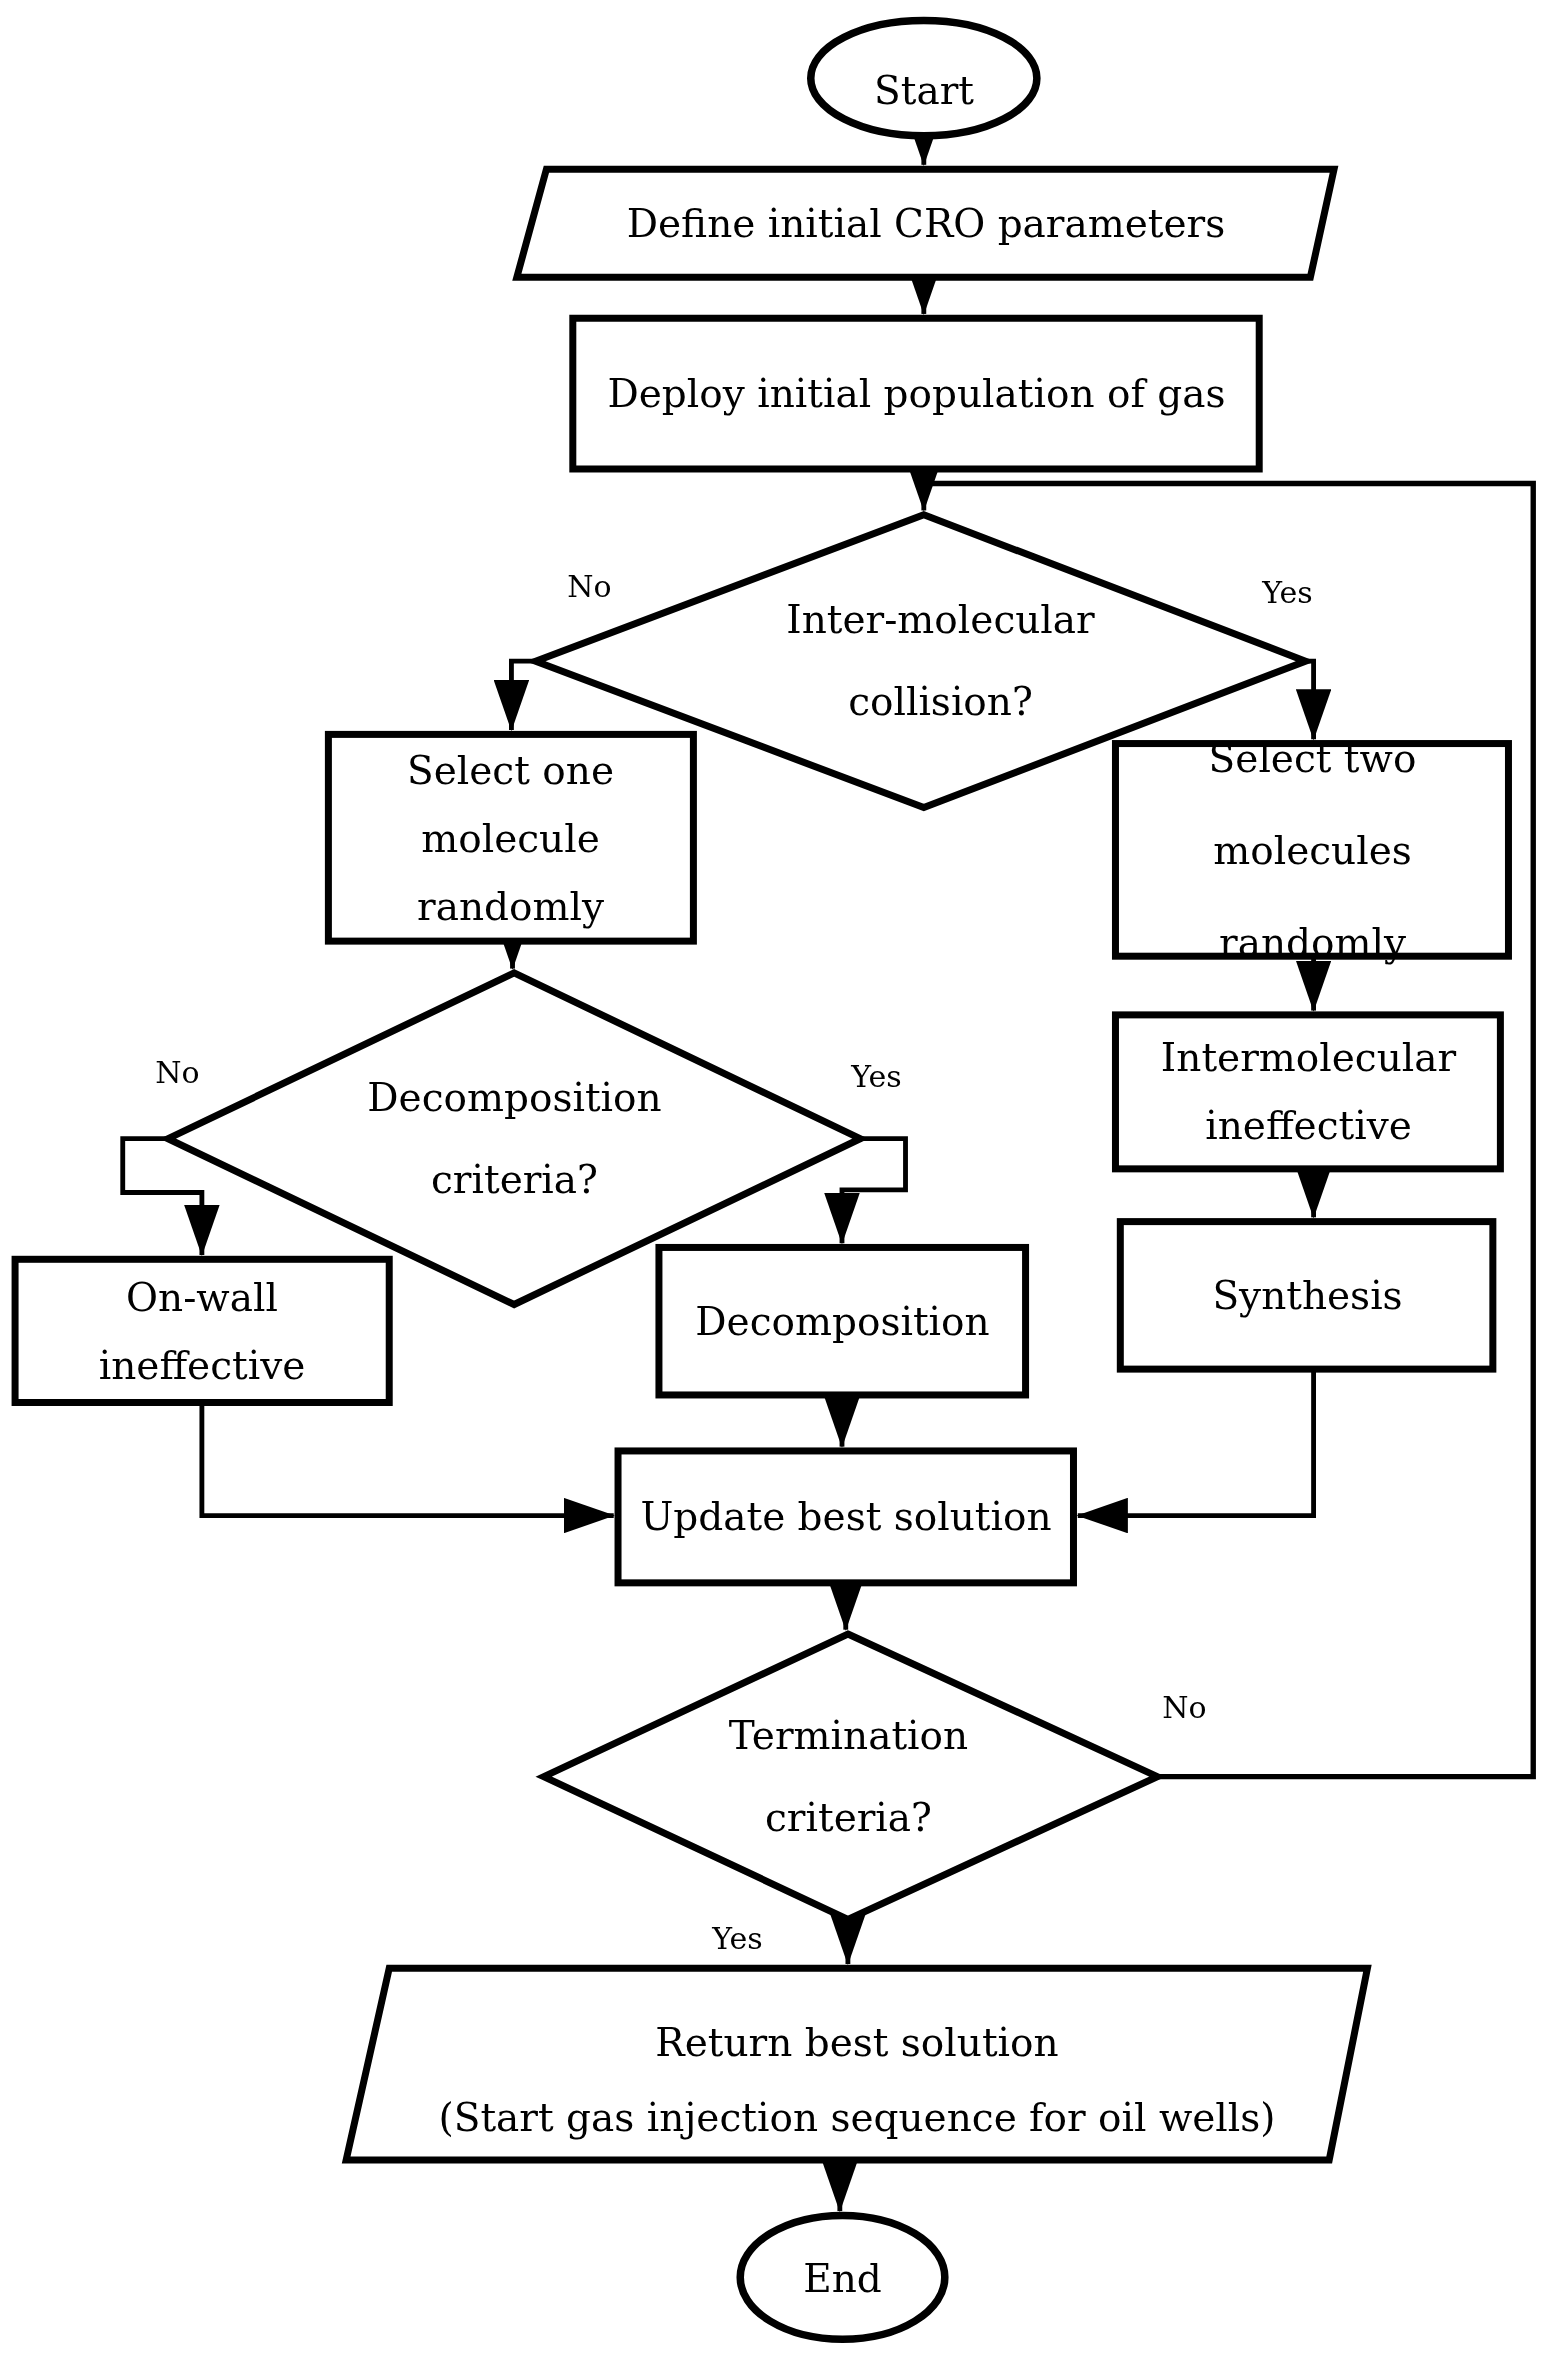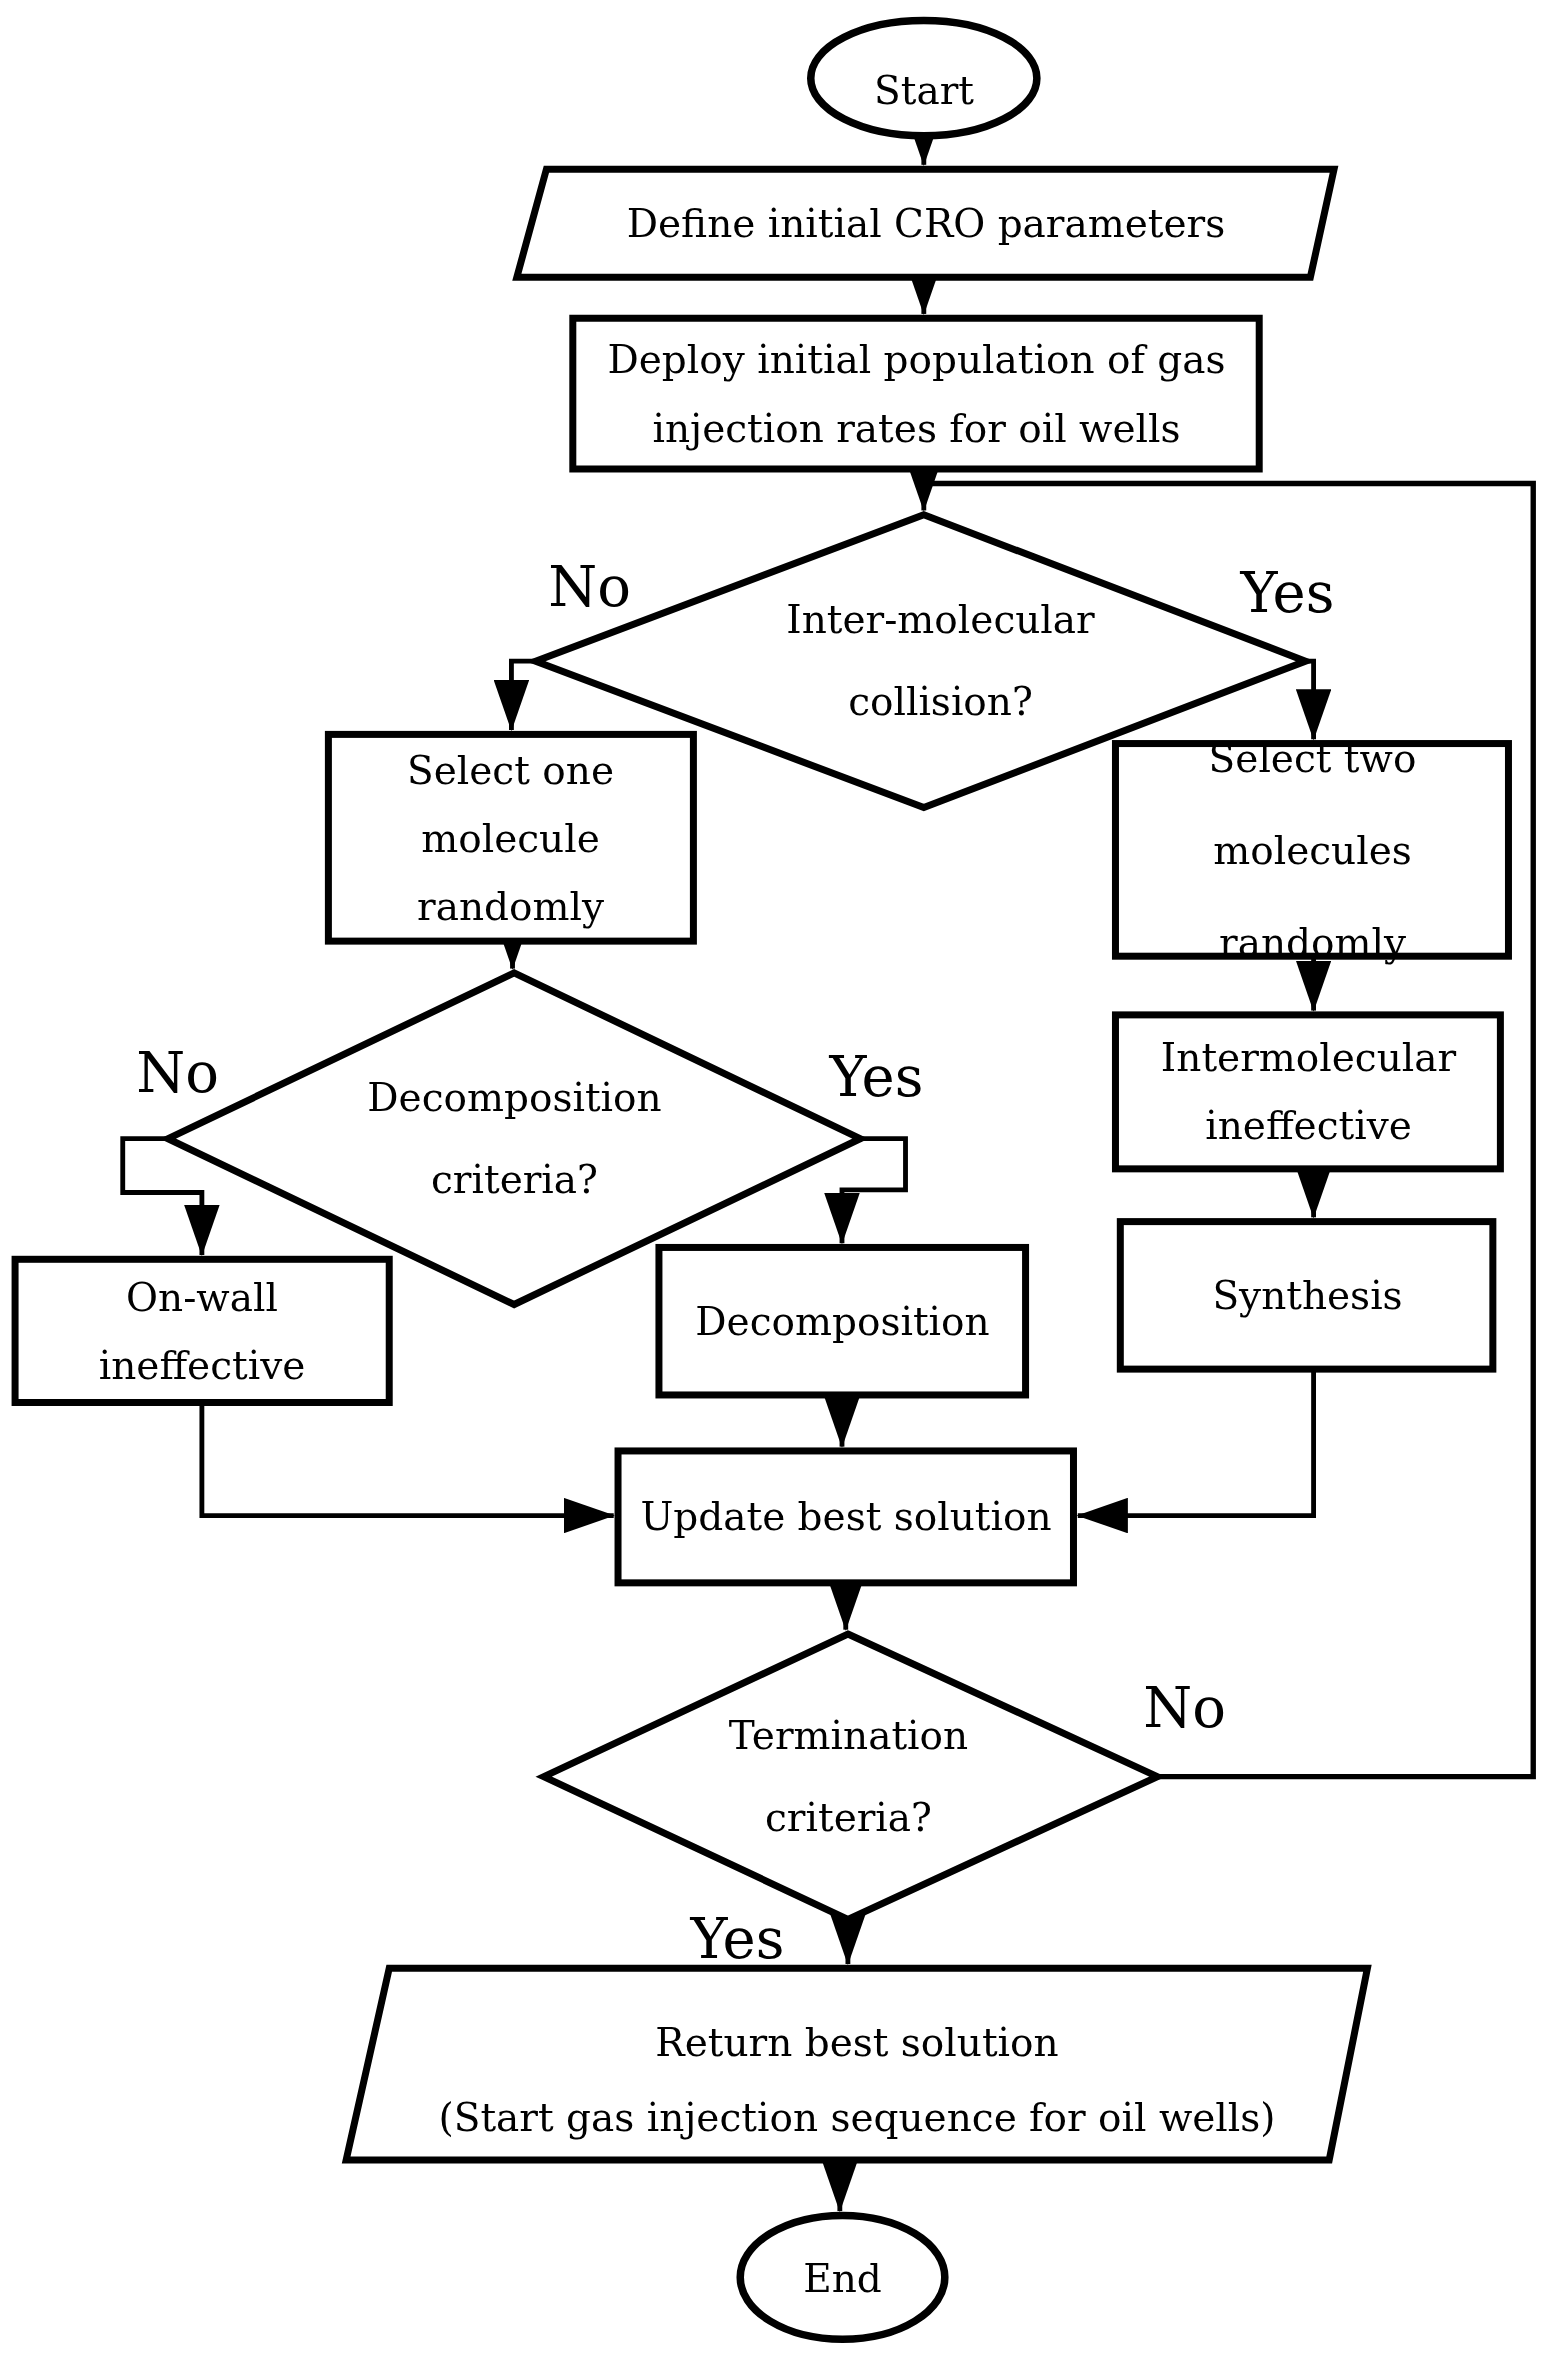--- a/index.html
+++ b/index.html
@@ -32,21 +32,21 @@
   }
   .diamond-lbl { line-height: 82px; }
   .return-lbl  { line-height: 75px; }
   .edge-lbl {
     position: absolute;
     width: 129px;
     height: 59px;
     display: flex;
     align-items: center;
     justify-content: center;
-    font-size: 56px;
+    font-size: 30px;
     white-space: nowrap;
   }
 </style>
 </head>
 <body style="background: rgb(255, 255, 255);">
 
 <svg id="chart-svg" width="1544" height="2377" viewBox="0 0 2868 4415">
   <defs>
     <marker id="arrow" markerUnits="userSpaceOnUse" markerWidth="95" markerHeight="66" refX="93" refY="33" orient="auto">
       <path d="M0,0 L95,33 L0,66 Z" stroke="none" fill="#000000"></path>
@@ -93,21 +93,20 @@
     </g>
   </g>
 </svg>
 
 <div class="lbl" style="left:811px; top:58px;  width:226px;  height:65px;">Start</div>
 
 <div class="lbl" style="left:549px; top:170px; width:754px; height:108px;">Define initial CRO parameters</div>
 
 <div class="lbl" style="left:573px; top:318px; width:687px; height:151px; line-height:69px;">
   <div>Deploy initial population of gas</div>
-  <div>injection rates for oil wells</div>
 </div>
 
 <div class="lbl diamond-lbl" style="left:724px; top:577px; width:433px; height:168px;">
   <div>Inter-molecular</div>
   <div>collision?</div>
 </div>
 
 <div class="lbl" style="left:328px; top:735px; width:365px; height:207px;">
   <div>Select one</div>
   <div>molecule</div>

